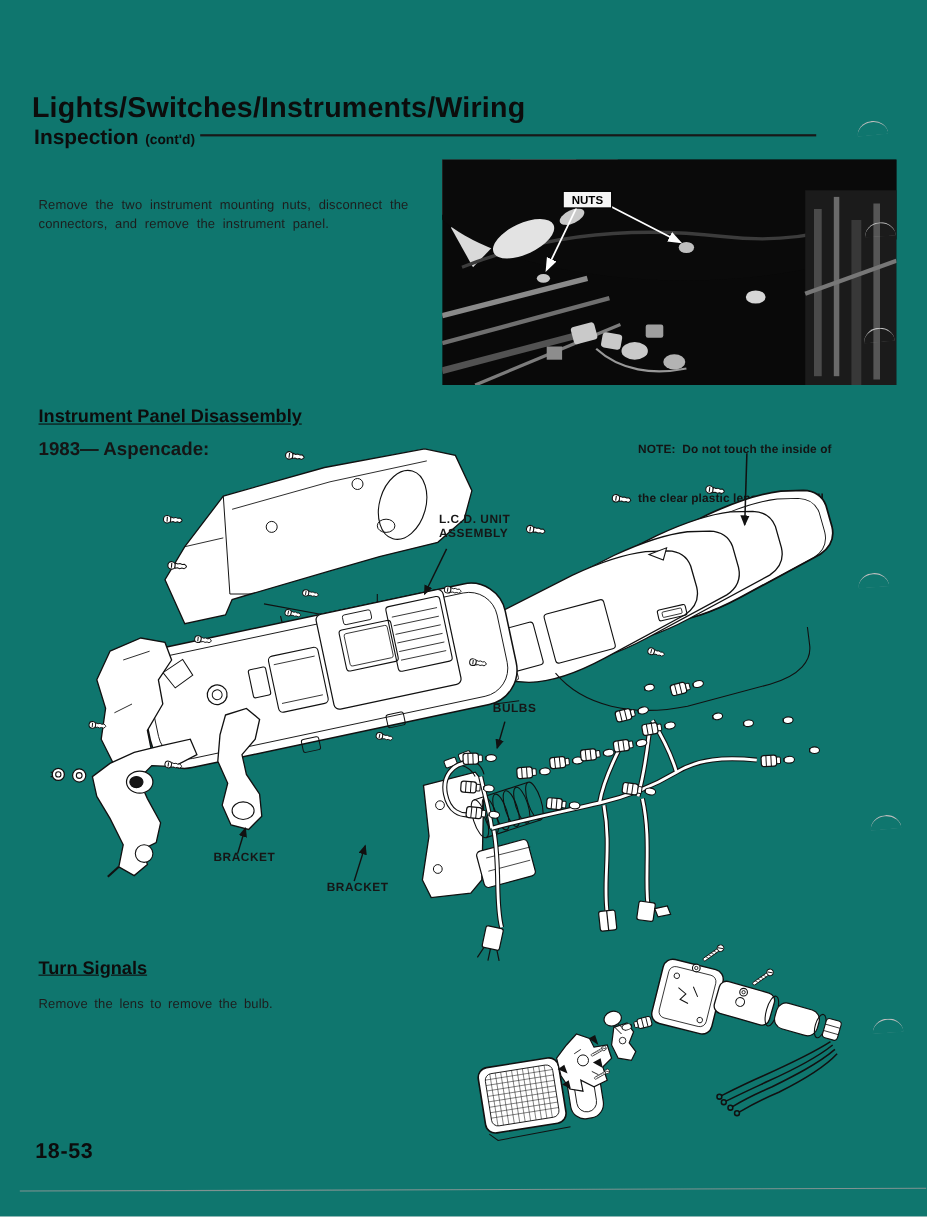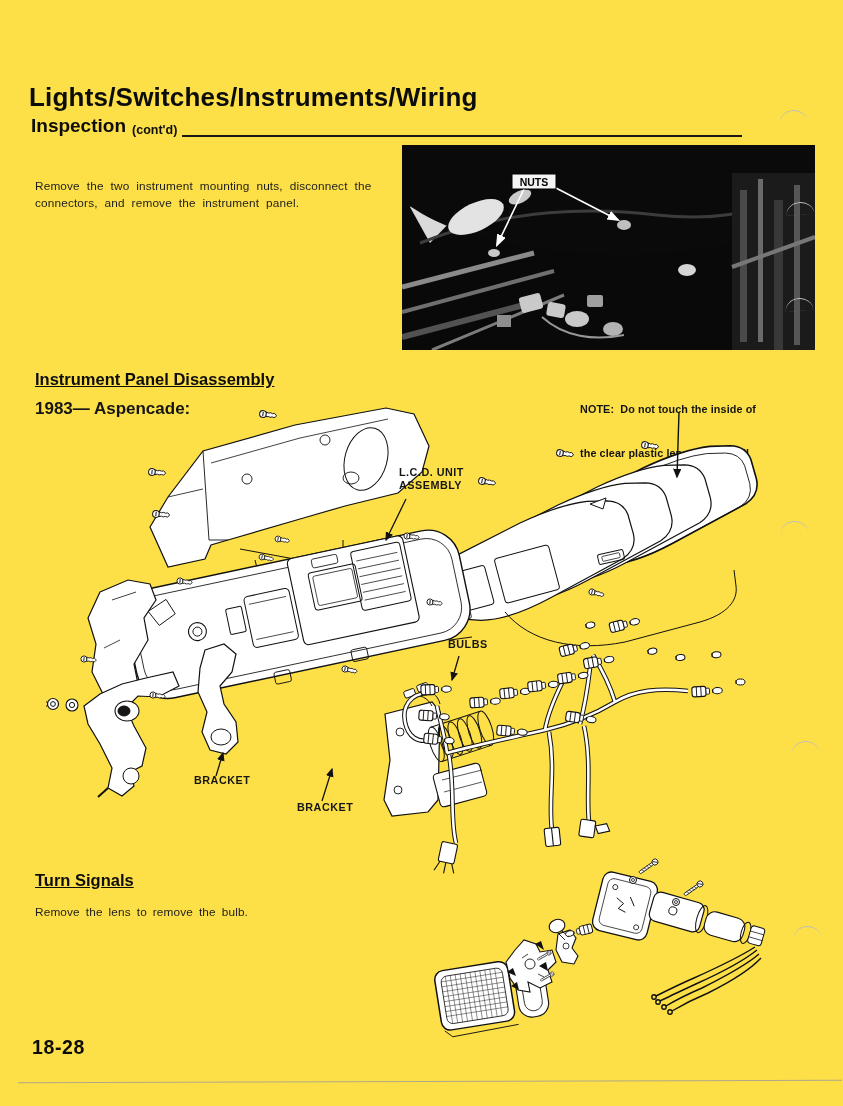--- a/index.html
+++ b/index.html
@@ -1,28 +1,28 @@
 <!DOCTYPE html>
 <html><head>
 <meta charset="utf-8">
 <style>
   html,body{margin:0;padding:0;background:#e8e8e8;}
   .page{
-    position:relative; width:843px; height:1106px; background:#fde047;
+    position:relative; width:843px; height:1106px; background:#0f766e;
     font-family:"Liberation Sans", sans-serif; color:#111; overflow:hidden;
     margin:0 auto;
   }
   .abs{position:absolute;}
   .title{
     position:absolute; left:29px; top:82px; font-size:26px; font-weight:bold;
     letter-spacing:0.2px; color:#0c0c0c; margin:0; white-space:nowrap;
   }
   .sec-row{
     position:absolute; left:31px; top:115px; width:711px;
-    display:flex; align-items:flex-end;
+    display:flex; align-items:flex-start;
   }
   .sec-h{font-size:19px; font-weight:bold; color:#0d0d0d; white-space:nowrap;}
   .sec-sub{font-size:12.5px; font-weight:bold; color:#0d0d0d; margin-left:6px; padding-top:5px; white-space:nowrap;}
   .sec-rule{flex:1; height:2.2px; background:#181818; margin-left:5px; margin-top:7px;}
   .intro{
     position:absolute; left:35px; top:142px; width:350px;
     font-size:11.8px; line-height:17px; color:#1d1d1d;
     word-spacing:3.5px; letter-spacing:0.15px;margin-top:36px;
   }
   .photo{position:absolute; left:402px; top:145px; width:413px; height:205px;}
@@ -435,21 +435,21 @@
         <path d="M759 954 C744 967 720 979 702 988 C688 994 676 1000 666 1006"></path>
         <path d="M761 958 C748 972 726 984 708 993 C696 998 684 1004 672 1011"></path>
         <circle cx="654" cy="997" r="2.2"></circle>
         <circle cx="658" cy="1002" r="2.2"></circle>
         <circle cx="664" cy="1007" r="2.2"></circle>
         <circle cx="670" cy="1012" r="2.2"></circle>
       </g>
     </g>
   </svg>
 
-  <div class="pagenum">18-28</div>
+  <div class="pagenum">18-53</div>
 
   <div class="arc" style="left:779px; top:110px; transform:rotate(-6deg);"></div>
   <div class="arc" style="left:786px; top:202px; transform:rotate(-4deg);"></div>
   <div class="arc" style="left:785px; top:298px; transform:rotate(-5deg);"></div>
   <div class="arc" style="left:780px; top:521px; transform:rotate(-4deg);"></div>
   <div class="arc" style="left:791px; top:741px; transform:rotate(-5deg);"></div>
   <div class="arc" style="left:793px; top:926px; transform:rotate(-4deg);"></div>
 
   <div class="bottom-line"></div>
 

